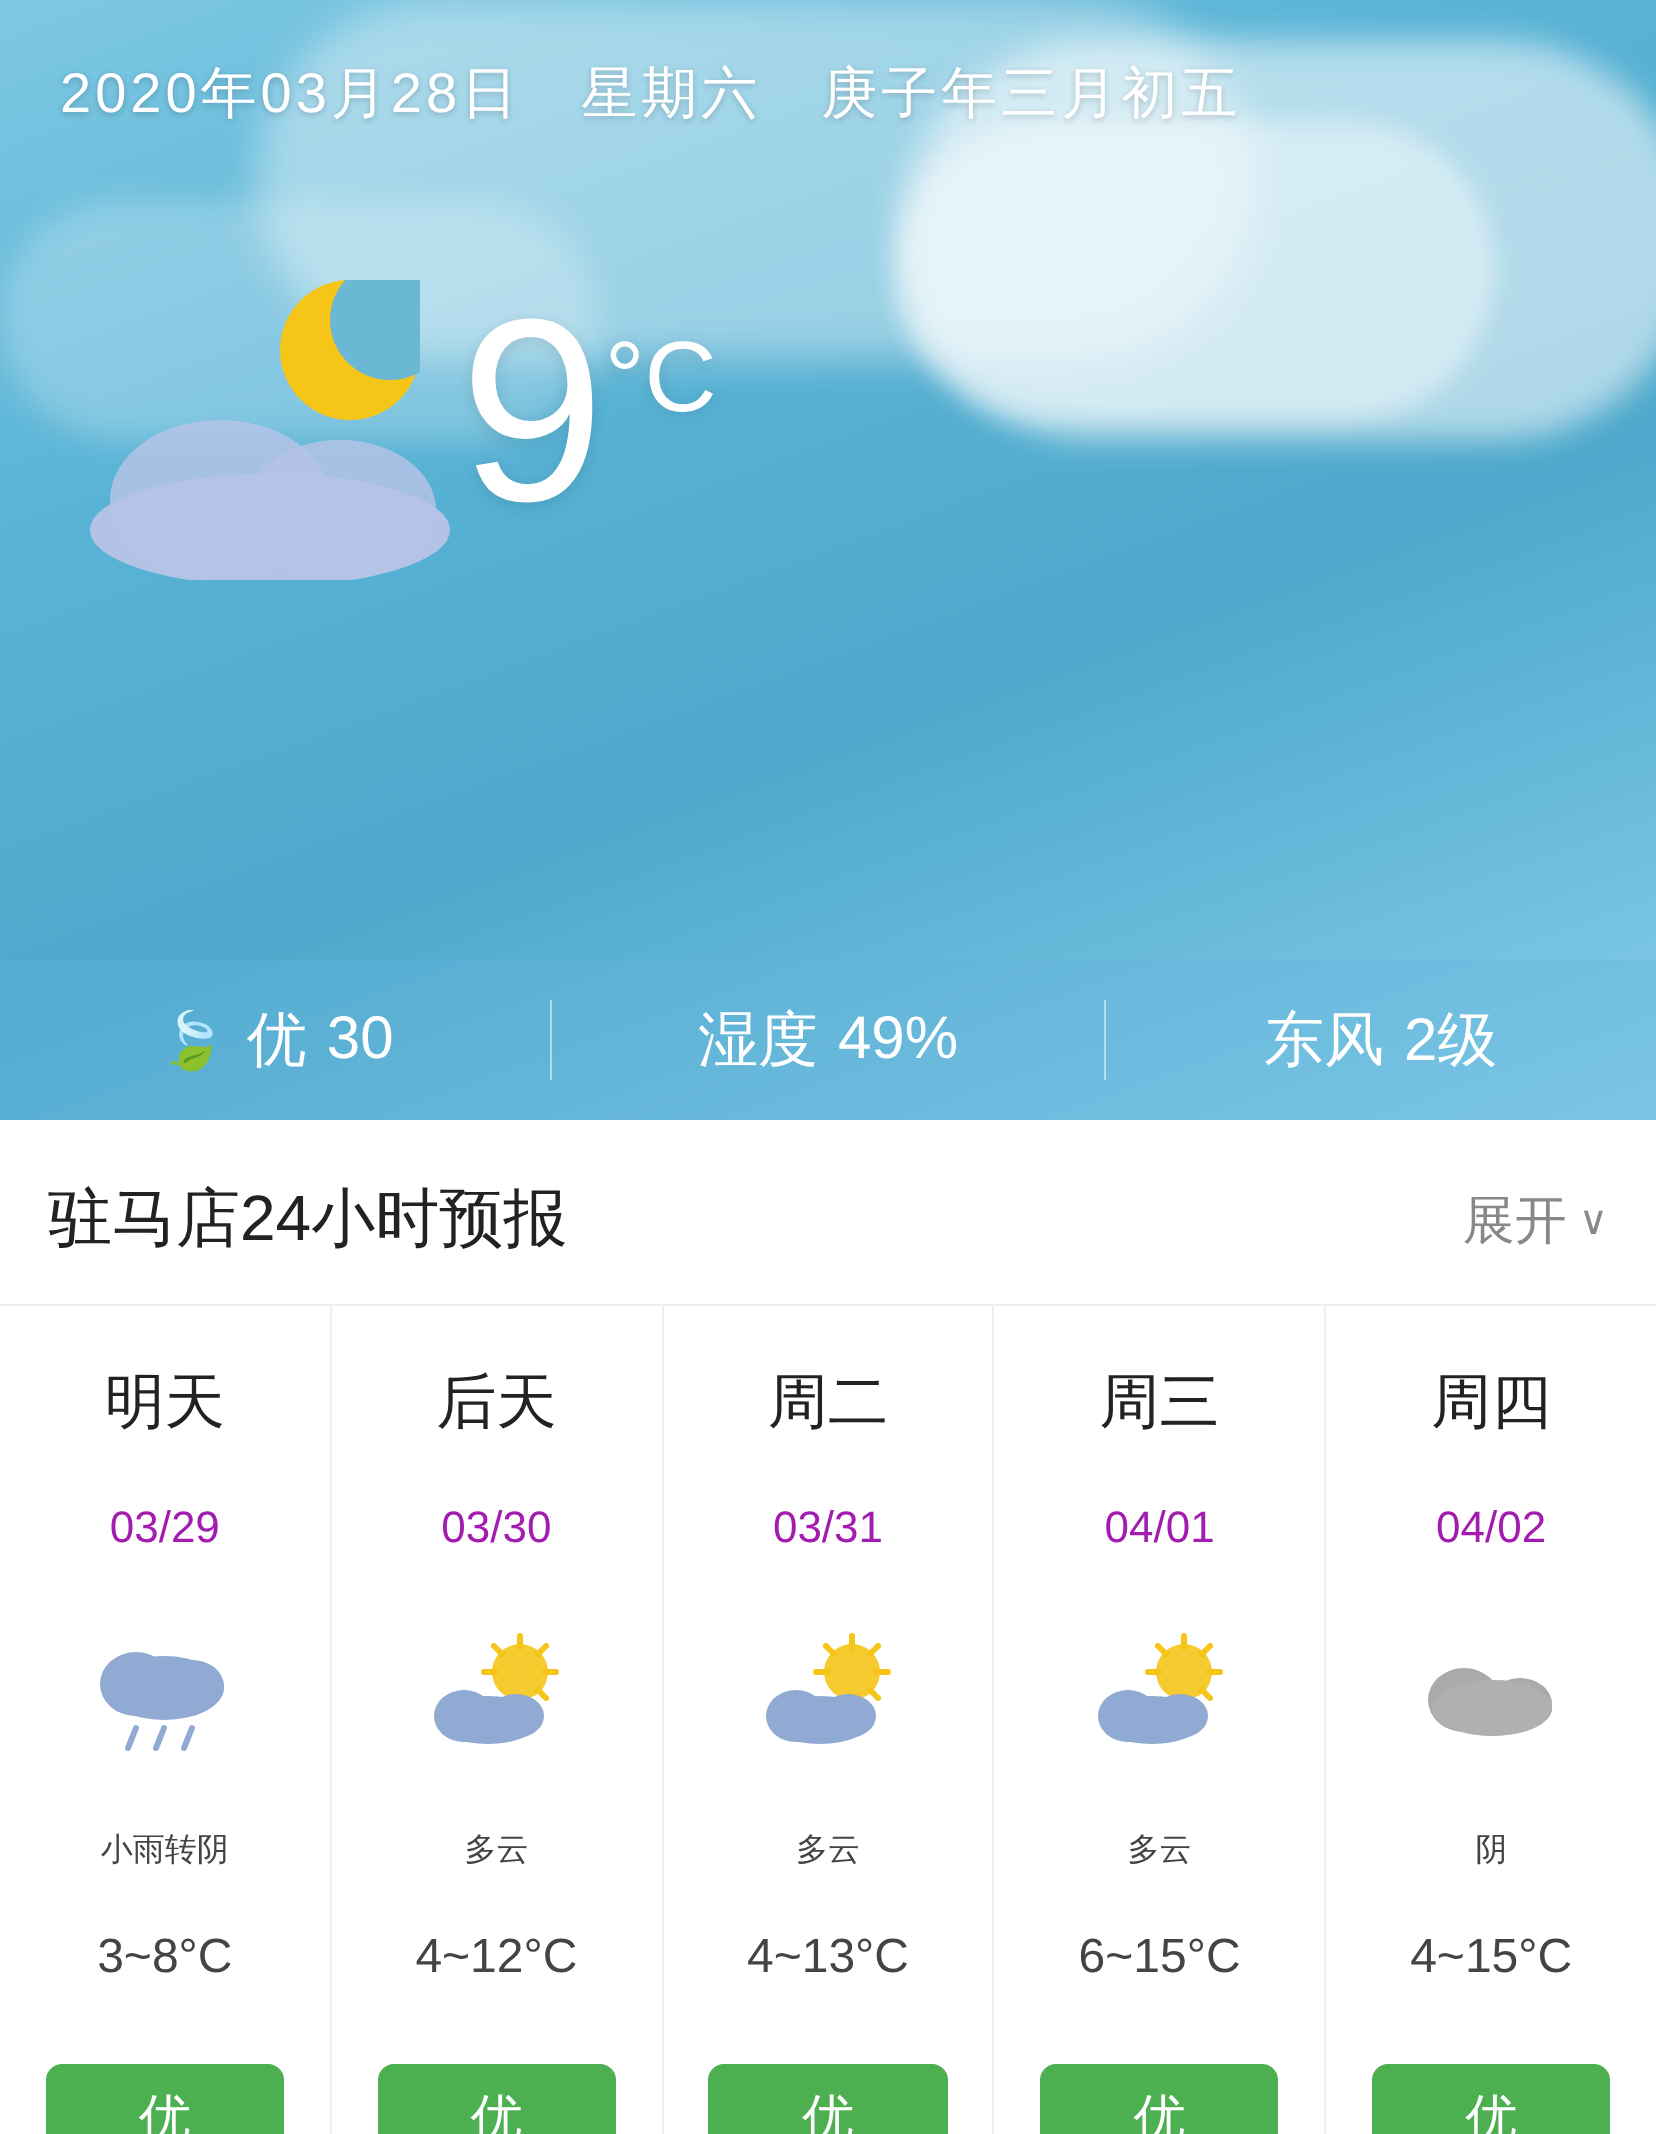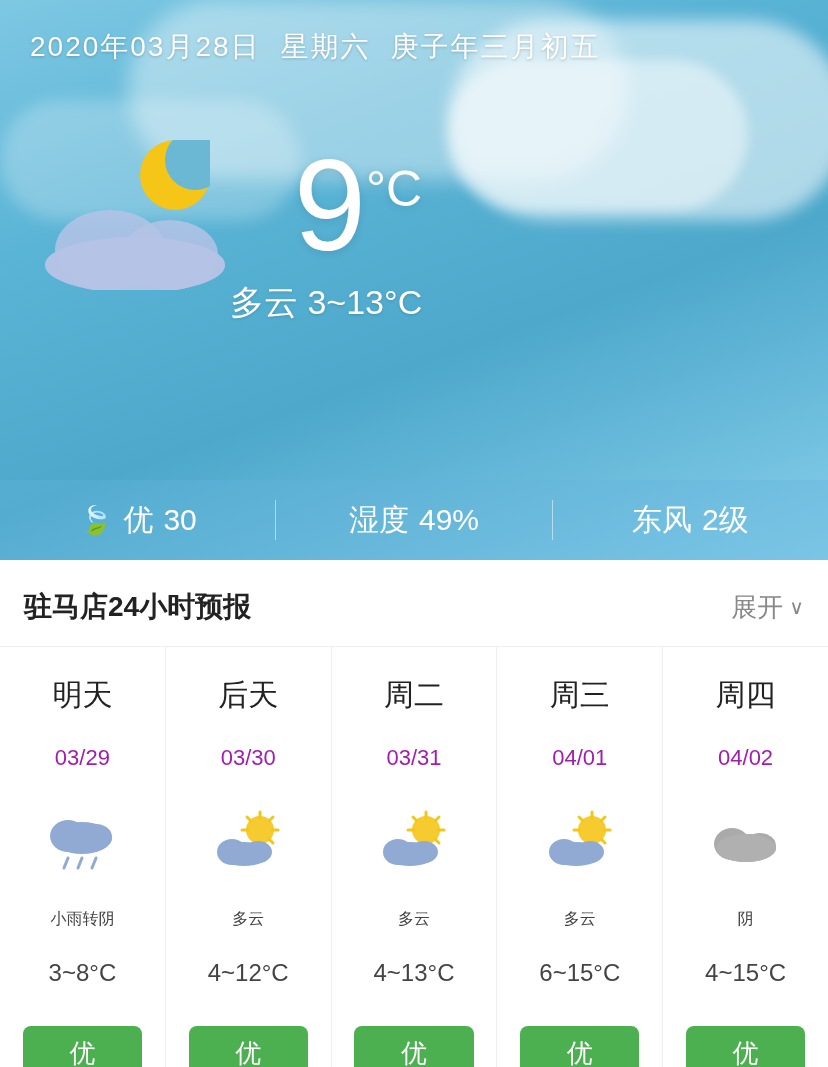--- a/index.html
+++ b/index.html
@@ -65,21 +65,21 @@
     .date-row {
       position: absolute;
       top: 28px;
       left: 30px;
       color: white;
       font-size: 28px;
       font-weight: 400;
       letter-spacing: 2px;
       text-shadow: 0 1px 3px rgba(0,0,0,0.2);
       display: flex;
-      gap: 20px;
+      gap: 30px;
     }
 
     
     .weather-icon-area {
       position: absolute;
       top: 130px;
       left: 40px;
       width: 220px;
       height: 200px;
     }
@@ -171,22 +171,22 @@
     }
 
     .forecast-header {
       display: flex;
       align-items: center;
       justify-content: space-between;
       padding: 28px 24px 20px;
       border-bottom: 1px solid #eee;
     }
     .forecast-title {
-      font-size: 28px;
-      font-weight: 700;
+      font-size: 32px;
+      font-weight: 400;
       color: #222;
     }
     .forecast-expand {
       display: flex;
       align-items: center;
       gap: 6px;
       color: #888;
       font-size: 26px;
       justify-content: space-between;
     }
@@ -284,21 +284,20 @@
         <ellipse cx="130" cy="65" rx="48" ry="35" fill="rgba(180,195,230,0.85)"></ellipse>
         <ellipse cx="95" cy="75" rx="90" ry="28" fill="rgba(180,195,230,0.9)"></ellipse>
       </svg>
     </div>
   </div>
 
   <div class="temp-area">
     <div class="temp-main">
       <span>9</span><span class="temp-unit">°C</span>
     </div>
-    <div class="temp-desc">多云 3~13°C</div>
   </div>
 
   <div class="stats-row">
     <div class="stat-item">
       <span class="stat-icon">🍃</span>
       <span>优</span>
       <span>30</span>
     </div>
     <div class="stat-divider"></div>
     <div class="stat-item">

